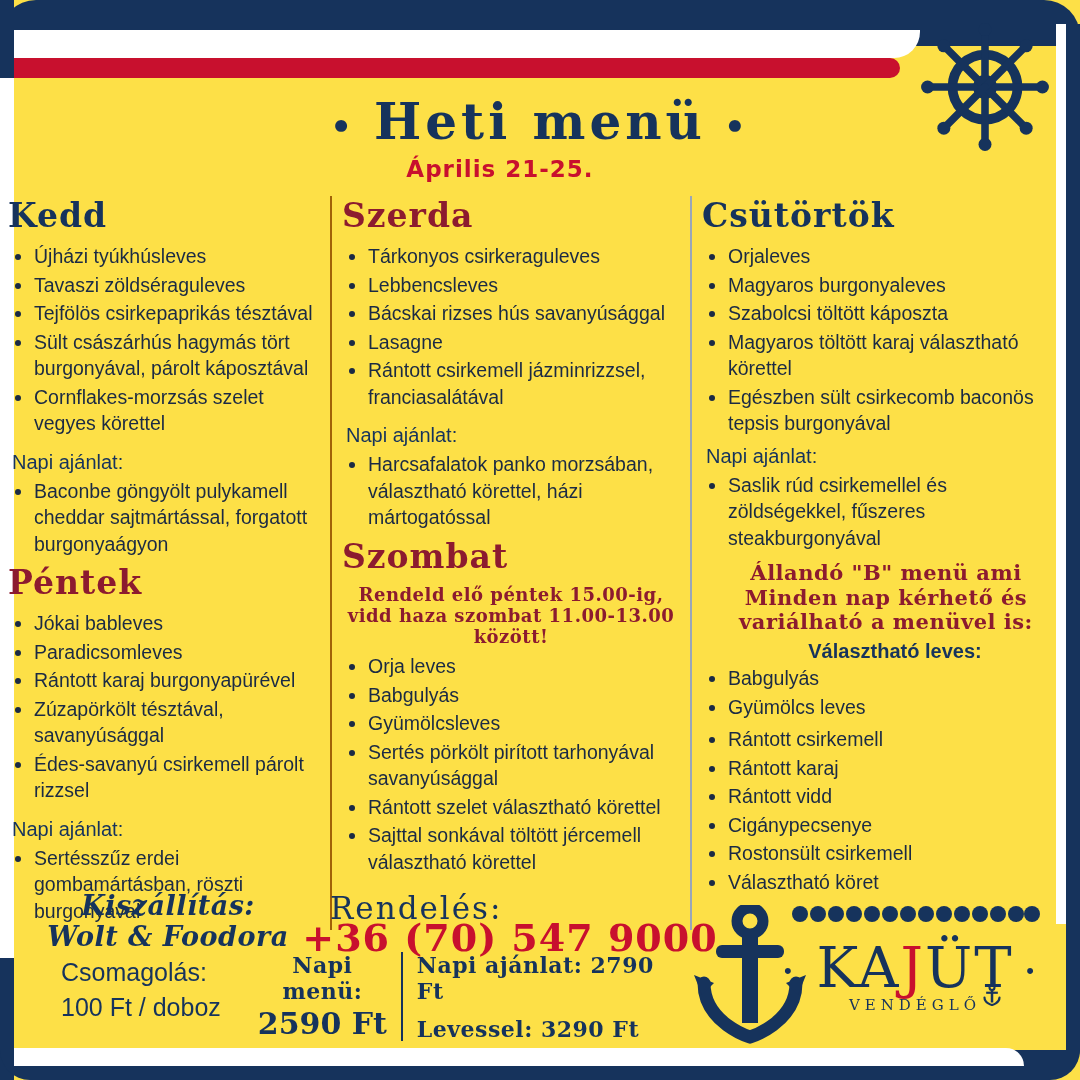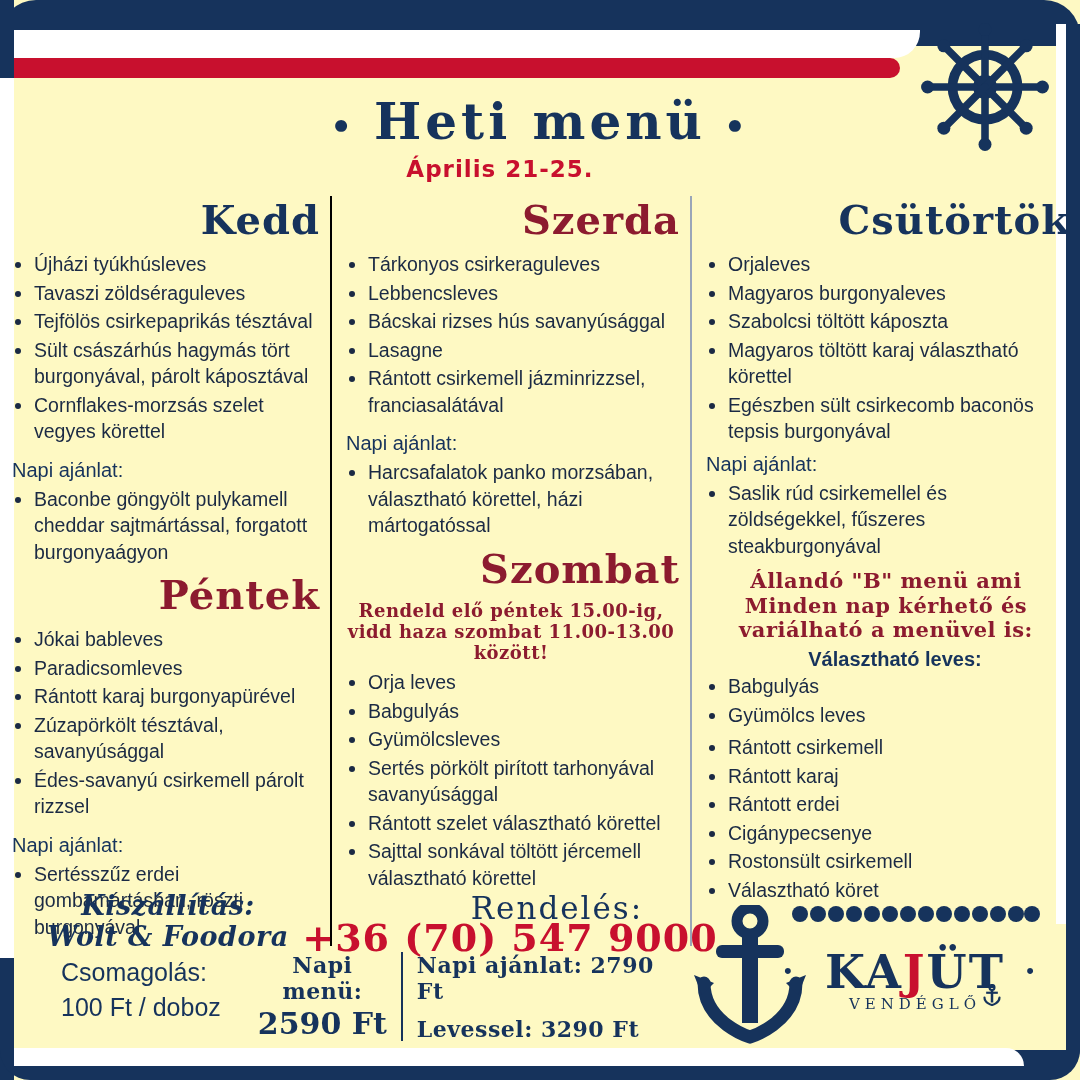--- a/index.html
+++ b/index.html
@@ -4,21 +4,21 @@
 <style>
   html, body {
     margin: 0;
     padding: 0;
     background: #ffffff;
   }
   .page {
     position: relative;
     width: 1080px;
     height: 1080px;
-    background: #fef9c3;
+    background: #fde047;
     font-family: "Liberation Sans", sans-serif;
     overflow: hidden;
   }
 
   
   .frame-top {
     position: absolute;
     left: 0; top: 0;
     width: 1080px; height: 46px;
     background: #16335c;
@@ -120,29 +120,29 @@
     position: absolute;
     left: 0; top: 196px;
     width: 1080px;
     display: flex;
   }
   .col {
     box-sizing: border-box;
     padding: 0 10px;
   }
   .col-1 { width: 330px; padding-left: 8px; }
-  .col-2 { width: 362px; border-left: 2px solid #000000; border-right: 2px solid #9aa6b8;}
+  .col-2 { width: 362px; border-left: 2px solid #a16207; border-right: 2px solid #9aa6b8;}
   .col-3 { width: 388px; }
 
   .day-title {
-    text-align: right;
-    color: #16335c;
-    font-family: "DejaVu Serif", serif;
-    font-weight: bold;
-    font-size: 40px;
+    text-align: left;
+    color: #16335c;
+    font-family: "DejaVu Serif", serif;
+    font-weight: bold;
+    font-size: 33px;
     letter-spacing: 1px;
     margin: 0 0 8px 0;
   }
   .day-title.red { color: #8c1b2f; }
 
   ul.dishes {
     margin: 0 0 6px 0;
     padding-left: 26px;
     color: #1b2a44;
     font-size: 19.5px;
@@ -209,26 +209,25 @@
     width: 250px;
     color: #16335c;
     font-size: 25px;
     line-height: 1.4;
     margin-left: 47px;
   }
   .rendeles-label {
     position: absolute;
     left: 330px; top: 890px;
     width: 360px;
-    text-align: center;
+    text-align: left;
     color: #16335c;
     font-family: "DejaVu Serif", serif;
     font-size: 31px;
     letter-spacing: 2px;
-    padding-left: 47px;
   }
   .phone {
     position: absolute;
     left: 300px; top: 915px;
     width: 420px;
     text-align: center;
     color: #c8102e;
     font-family: "DejaVu Serif", serif;
     font-weight: bold;
     font-size: 38px;
@@ -266,26 +265,25 @@
     width: 250px; height: 18px;
   }
   .logo {
     position: absolute;
     left: 800px; top: 940px;
     width: 230px;
     text-align: center;
   }
   .logo .kajut {
     font-family: "DejaVu Serif", serif;
-    font-weight: bold;
-    font-size: 46px;
+    font-weight: normal;
+    font-size: 56px;
     color: #16335c;
     letter-spacing: 2px;
     line-height: 1;
-    margin-top: 9px;
   }
   .logo .kajut .j { color: #c8102e; }
   .logo .vendeglo {
     font-family: "DejaVu Serif", serif;
     font-size: 15px;
     color: #16335c;
     letter-spacing: 5px;
   }
   .logo .dot-left {
     position: absolute;
@@ -424,21 +422,21 @@
 
       <div class="bmenu-title">Állandó "B" menü ami Minden nap kérhető és variálható a menüvel is:</div>
       <div class="bmenu-label">Választható leves:</div>
       <ul class="dishes">
         <li>Babgulyás</li>
         <li>Gyümölcs leves</li>
       </ul>
       <ul class="dishes">
         <li>Rántott csirkemell</li>
         <li>Rántott karaj</li>
-        <li>Rántott erdei</li>
+        <li>Rántott vidd</li>
         <li>Cigánypecsenye</li>
         <li>Rostonsült csirkemell</li>
         <li>Választható köret</li>
       </ul>
     </div>
   </div>
 
   <div class="kiszallitas">
     <div>Kiszállítás:</div>
     <div>Wolt &amp; Foodora</div>

